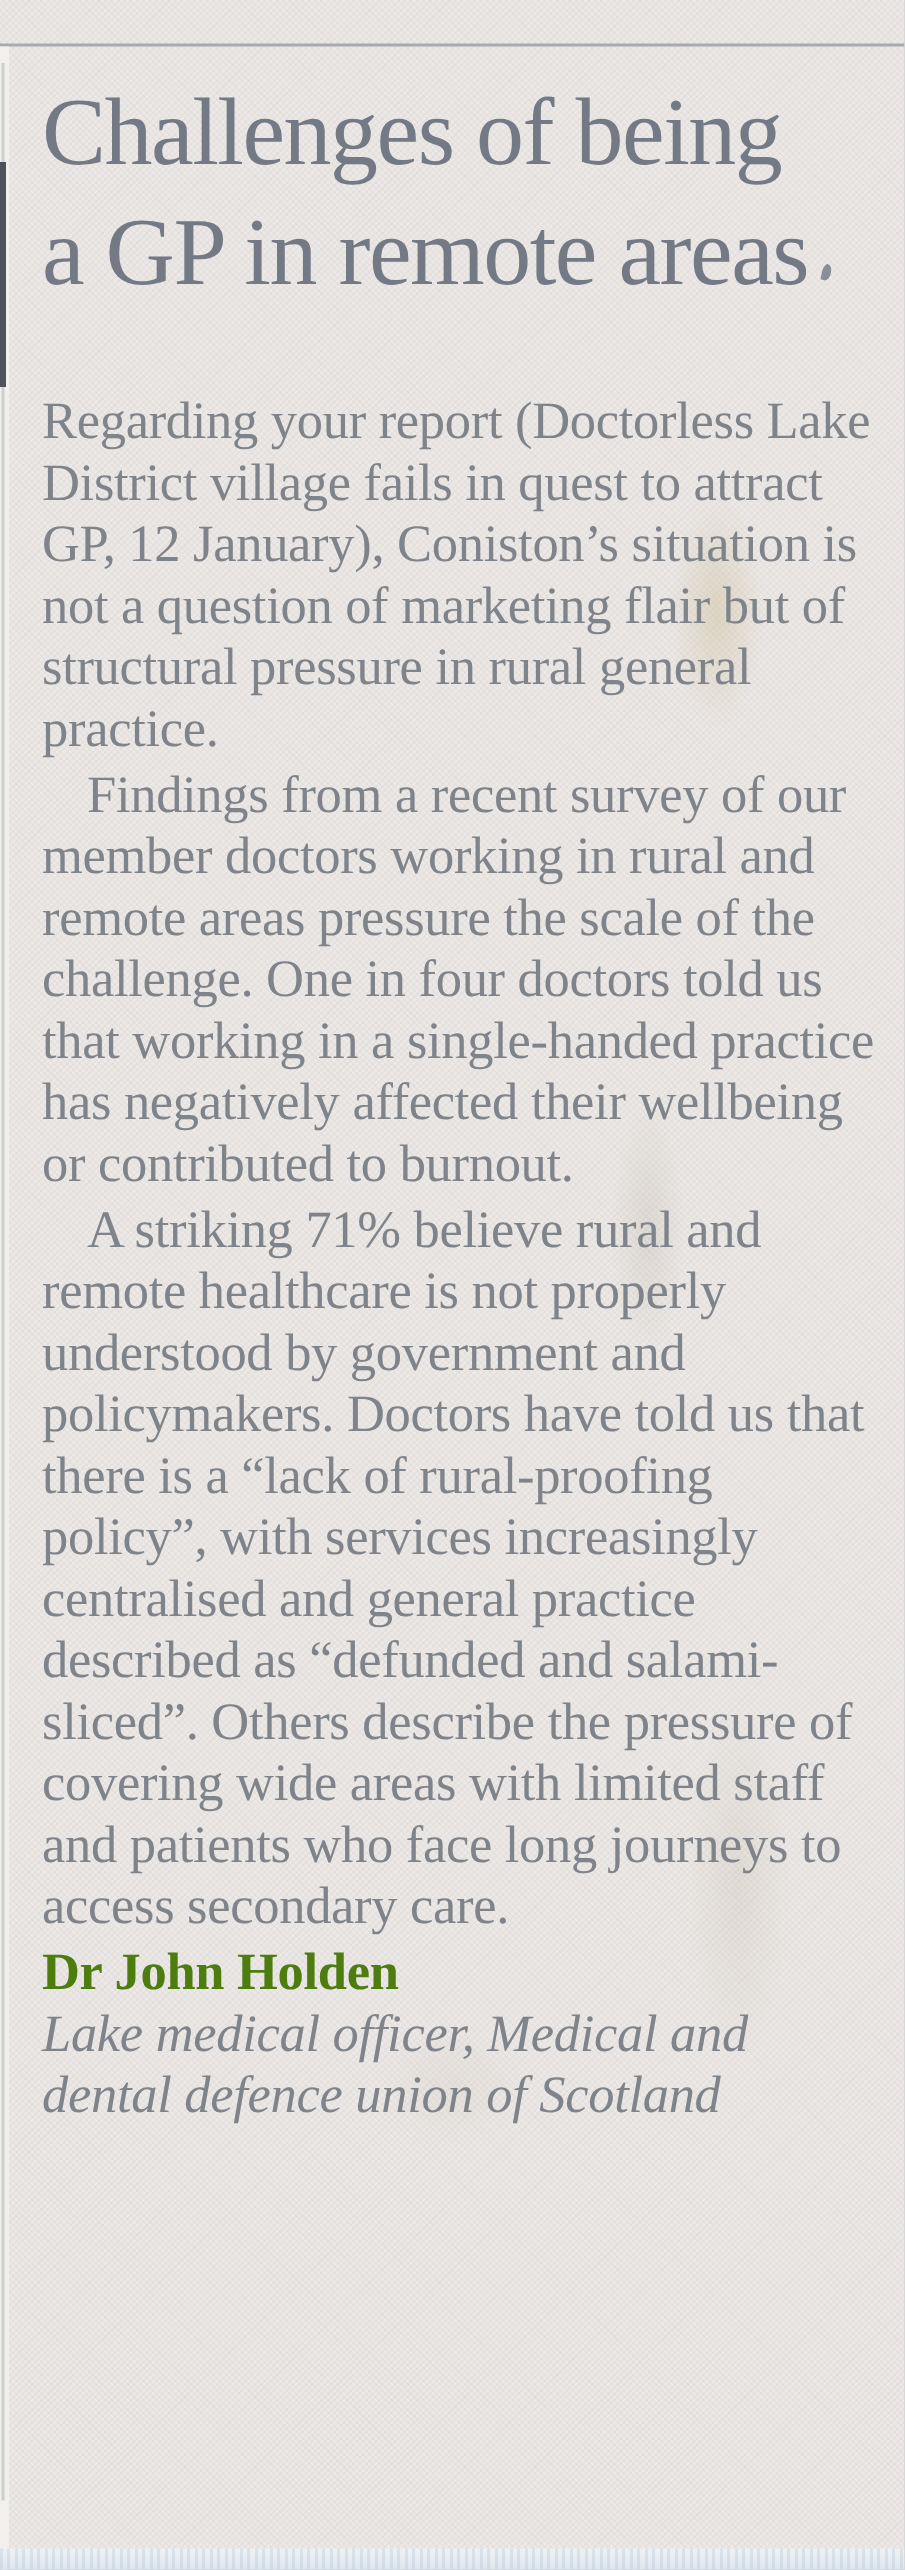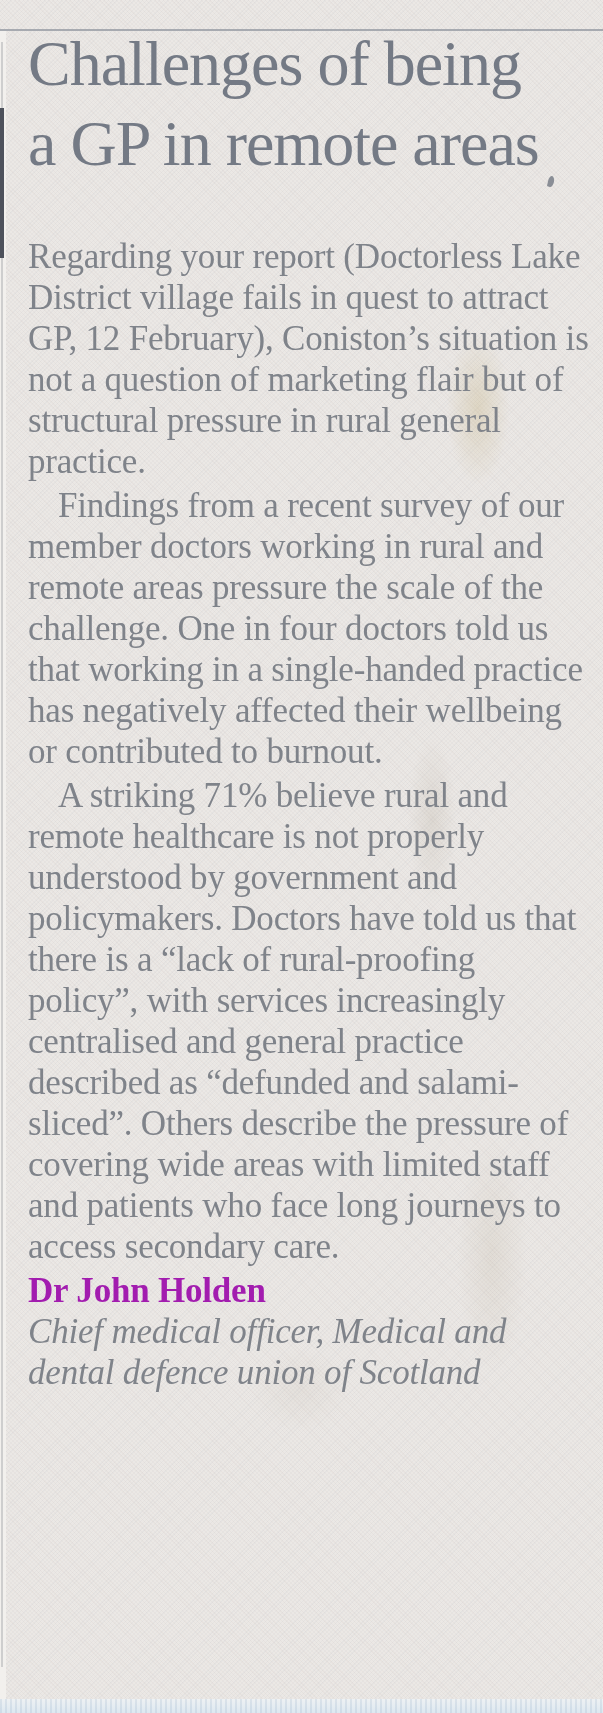--- a/index.html
+++ b/index.html
@@ -31,21 +31,21 @@
   }
   .column-rule {
     position: absolute; left: 1px; top: 42px; width: 2px; height: 1625px;
     background: rgba(100,104,114,0.25);
   }
   .column-rule-dark {
     position: absolute; left: 0; top: 108px; width: 4px; height: 150px;
     background: #4e525c;
   }
   .article {
-    position: absolute; left: 28px; top: 24px; width: 565px;
+    position: absolute; left: 28px; top: 48px; width: 565px;
     color: #7f838a;
   }
   .headline {
     margin: 0 0 52px 0;
     font-size: 64px;
     line-height: 80px;
     font-weight: normal;
     letter-spacing: -1px;
     color: #747a85;
     white-space: pre-line;
@@ -54,21 +54,21 @@
     margin: 0 0 3px 0;
     font-size: 35px;
     line-height: 41px;
     letter-spacing: -0.2px;
     text-align: left;
   }
   .indent { text-indent: 30px; }
   .sig-name {
     font-size: 35px; line-height: 41px;
     font-weight: bold;
-    color: #a21caf;
+    color: #4d7c0f;
     letter-spacing: -0.2px;
   }
   .sig-affiliation {
     font-size: 35px; line-height: 41px;
     font-style: italic;
     letter-spacing: -0.2px;
   }
   .print-artifact {
     position: absolute; left: 548px; top: 176px;
     width: 6px; height: 11px;
@@ -90,27 +90,27 @@
   <div class="texture"></div>
   <div class="top-rule"></div>
   <div class="left-edge"></div>
   <div class="column-rule"></div>
   <div class="column-rule-dark"></div>
 
   <div class="article">
     <h1 class="headline">Challenges of being
 a GP in remote areas</h1>
 
-    <p class="body-para">Regarding your report (Doctorless Lake District village fails in quest to attract GP, 12 February), Coniston’s situation is not a question of marketing flair but of structural pressure in rural general practice.</p>
+    <p class="body-para">Regarding your report (Doctorless Lake District village fails in quest to attract GP, 12 January), Coniston’s situation is not a question of marketing flair but of structural pressure in rural general practice.</p>
 
     <p class="body-para indent">Findings from a recent survey of our member doctors working in rural and remote areas pressure the scale of the challenge. One in four doctors told us that working in a single-handed practice has negatively affected their wellbeing or contributed to burnout.</p>
 
     <p class="body-para indent">A striking 71% believe rural and remote healthcare is not properly understood by government and policymakers. Doctors have told us that there is a “lack of rural-proofing policy”, with services increasingly centralised and general practice described as “defunded and salami-sliced”. Others describe the pressure of covering wide areas with limited staff and patients who face long journeys to access secondary care.</p>
 
 
     <div class="sig-name">Dr John Holden</div>
 
-    <div class="sig-affiliation">Chief medical officer, Medical and dental defence union of Scotland</div>
+    <div class="sig-affiliation">Lake medical officer, Medical and dental defence union of Scotland</div>
   </div>
 
   <div class="print-artifact"></div>
   <div class="bottom-strip"></div>
 </div>
 
 </body></html>

